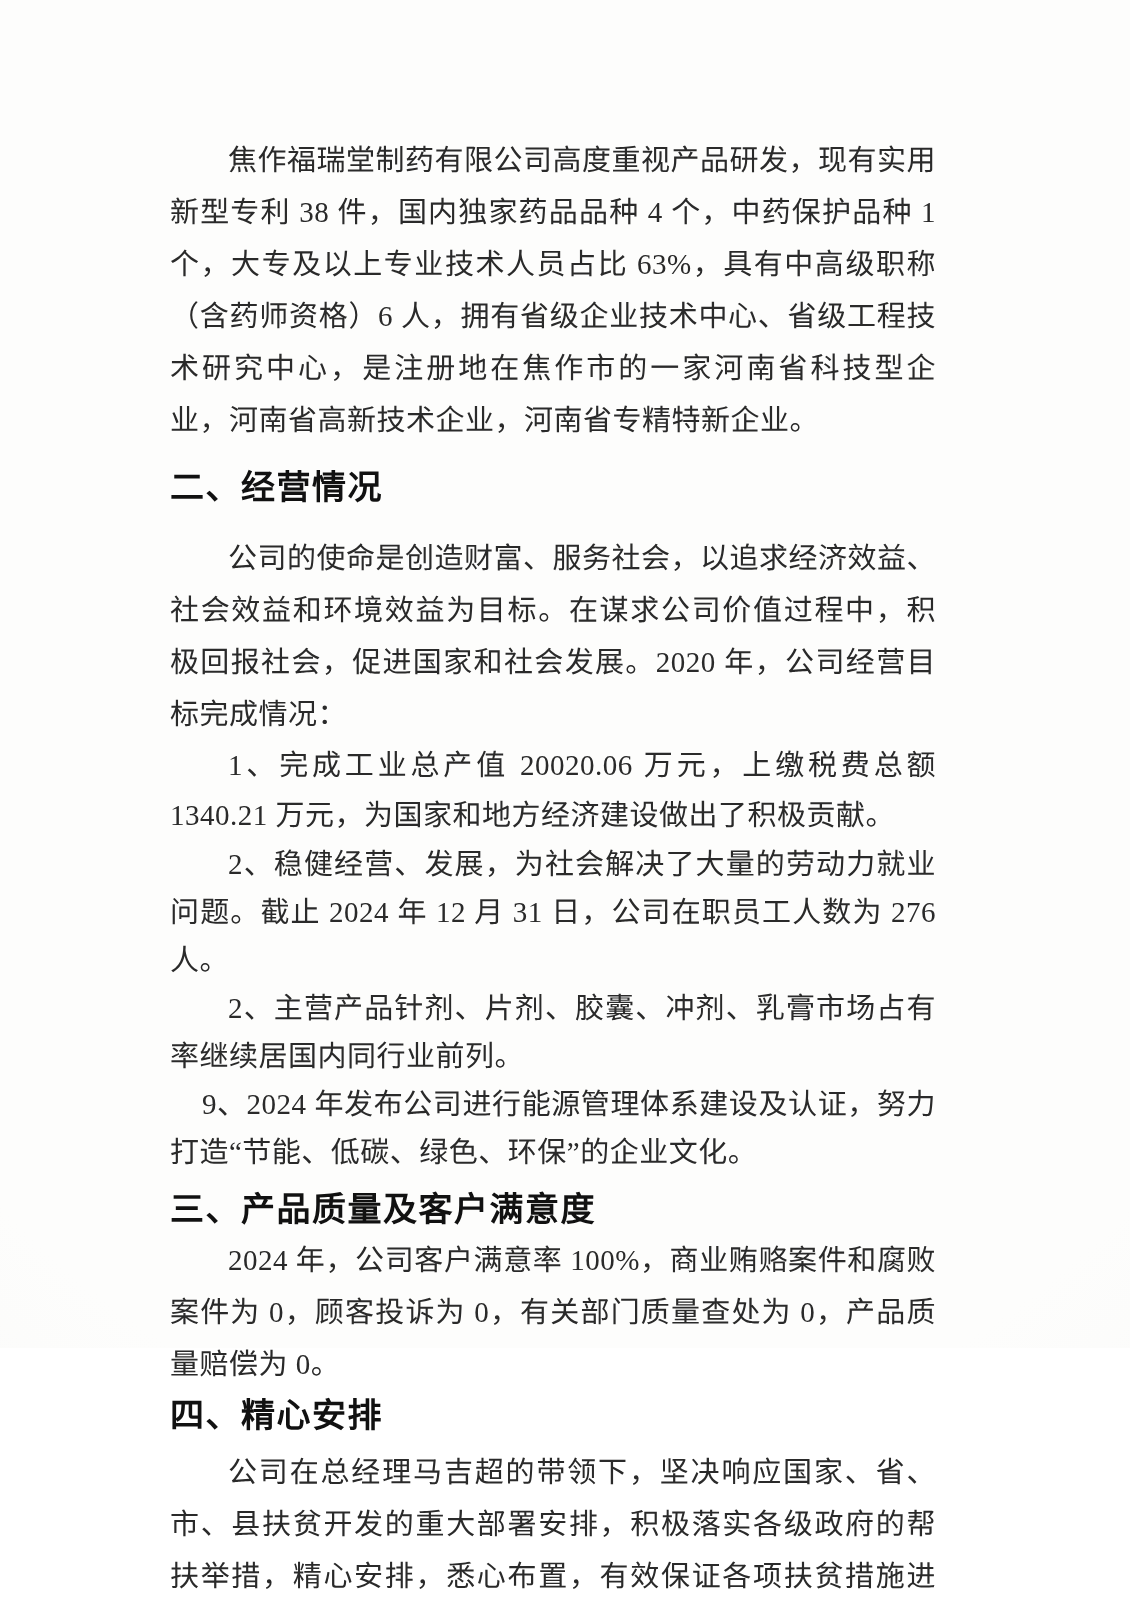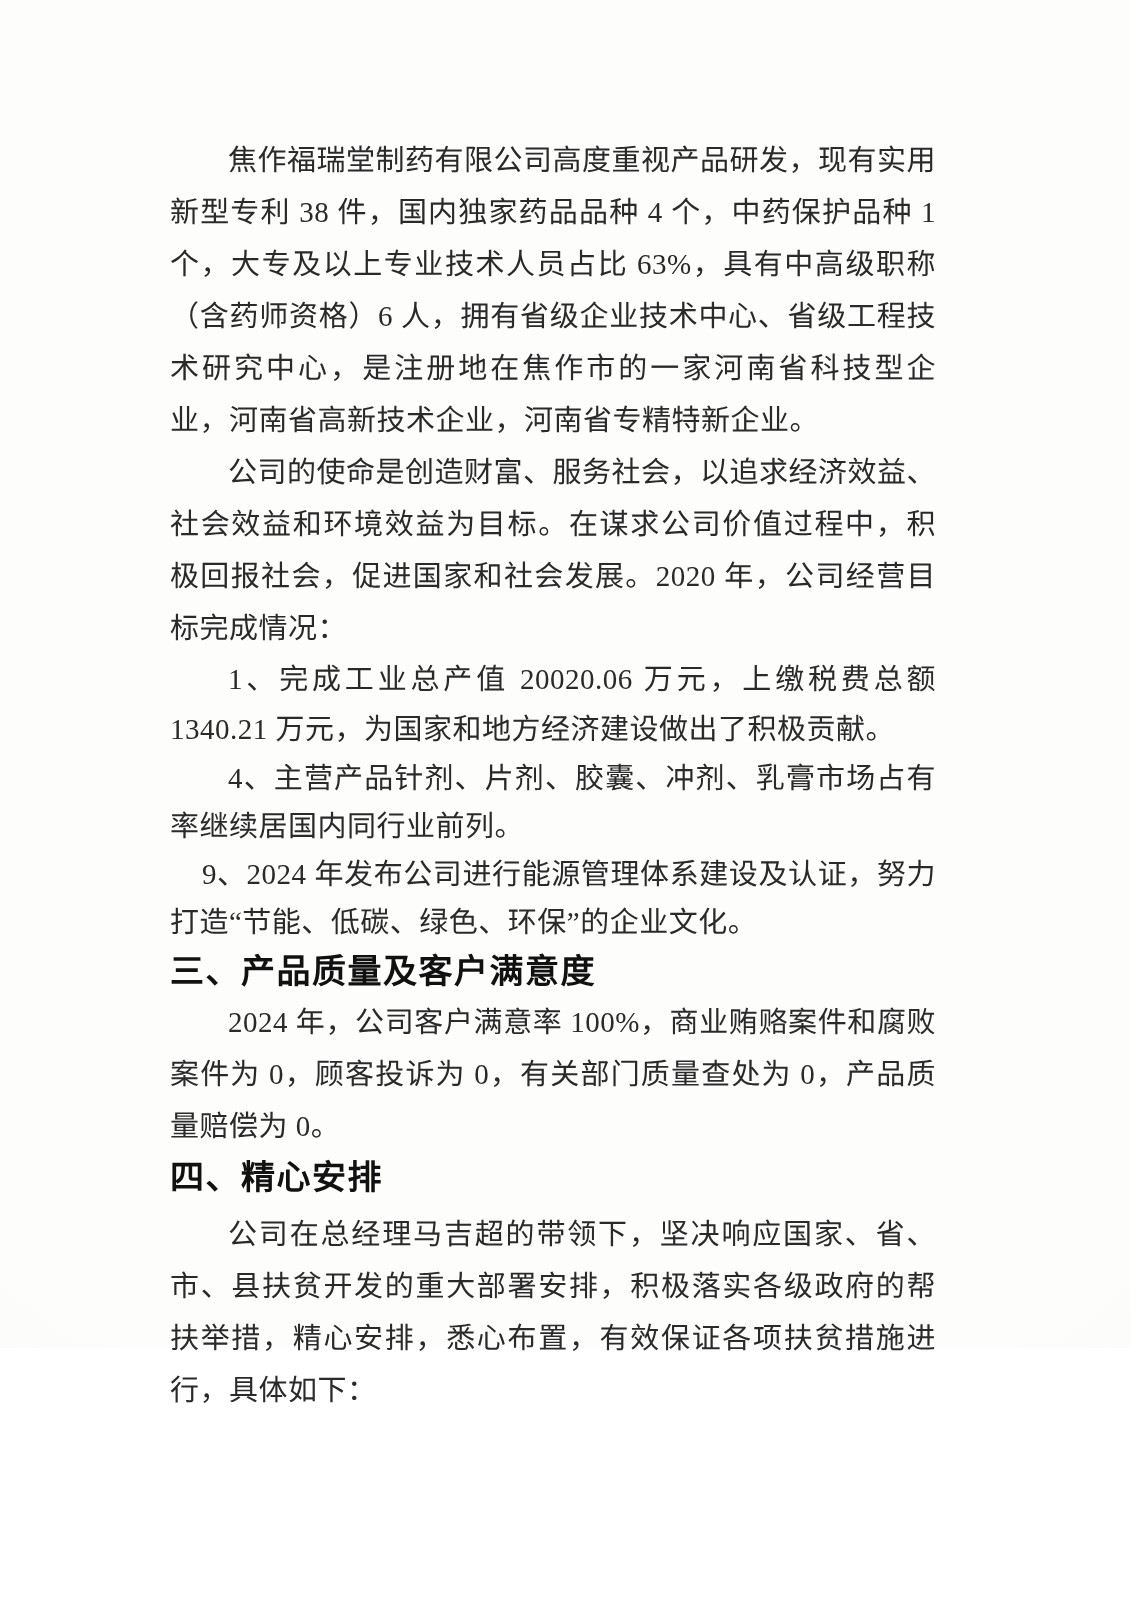--- a/index.html
+++ b/index.html
@@ -45,38 +45,40 @@
     font-weight: 700;
     font-size: 34px;
     line-height: 50px;
     color: #111111;
     letter-spacing: 1.5px;
     margin: 0;
     text-align: left;
     text-indent: 0;
   }
   .h-ops   { margin-top: 16px; margin-bottom: 20px; }
-  .h-qual  { margin-top: 0; margin-bottom: 0; }
+  .h-qual  { margin-top: 8px; margin-bottom: 0; }
   .h-pov   { margin-top: 0; margin-bottom: 6px; }
 </style>
 </head>
 <body>
 
 <div class="page">
   <main class="doc">
 
     <p class="lh52 indent2">焦作福瑞堂制药有限公司高度重视产品研发，现有实用新型专利 38 件，国内独家药品品种 4 个，中药保护品种 1 个，大专及以上专业技术人员占比 63%，具有中高级职称（含药师资格）6 人，拥有省级企业技术中心、省级工程技术研究中心，是注册地在焦作市的一家河南省科技型企业，河南省高新技术企业，河南省专精特新企业。</p>
 
+    <h2 class="heading h-ops">二、经营情况</h2>
 
     <p class="lh52 indent2">公司的使命是创造财富、服务社会，以追求经济效益、社会效益和环境效益为目标。在谋求公司价值过程中，积极回报社会，促进国家和社会发展。2020 年，公司经营目标完成情况：</p>
 
     <p class="lh50 indent2">1、完成工业总产值 20020.06 万元，上缴税费总额 1340.21 万元，为国家和地方经济建设做出了积极贡献。</p>
 
+    <p class="lh48 indent2">2、稳健经营、发展，为社会解决了大量的劳动力就业问题。截止 2024 年 12 月 31 日，公司在职员工人数为 276 人。</p>
 
-    <p class="lh48 indent2">4、主营产品针剂、片剂、胶囊、冲剂、乳膏市场占有率继续居国内同行业前列。</p>
+    <p class="lh48 indent2">2、主营产品针剂、片剂、胶囊、冲剂、乳膏市场占有率继续居国内同行业前列。</p>
 
     <p class="lh48 indent1">9、2024 年发布公司进行能源管理体系建设及认证，努力打造“节能、低碳、绿色、环保”的企业文化。</p>
 
     <h2 class="heading h-qual">三、产品质量及客户满意度</h2>
 
     <p class="lh52 indent2">2024 年，公司客户满意率 100%，商业贿赂案件和腐败案件为 0，顾客投诉为 0，有关部门质量查处为 0，产品质量赔偿为 0。</p>
 
     <h2 class="heading h-pov">四、精心安排</h2>
 
     <p class="lh52 indent2">公司在总经理马吉超的带领下，坚决响应国家、省、市、县扶贫开发的重大部署安排，积极落实各级政府的帮扶举措，精心安排，悉心布置，有效保证各项扶贫措施进行，具体如下：</p>

